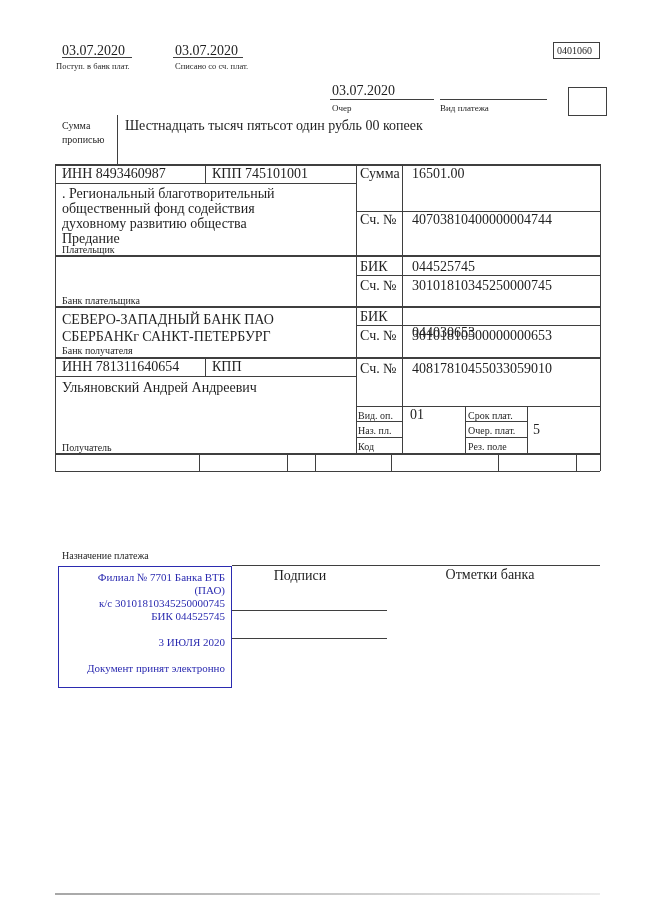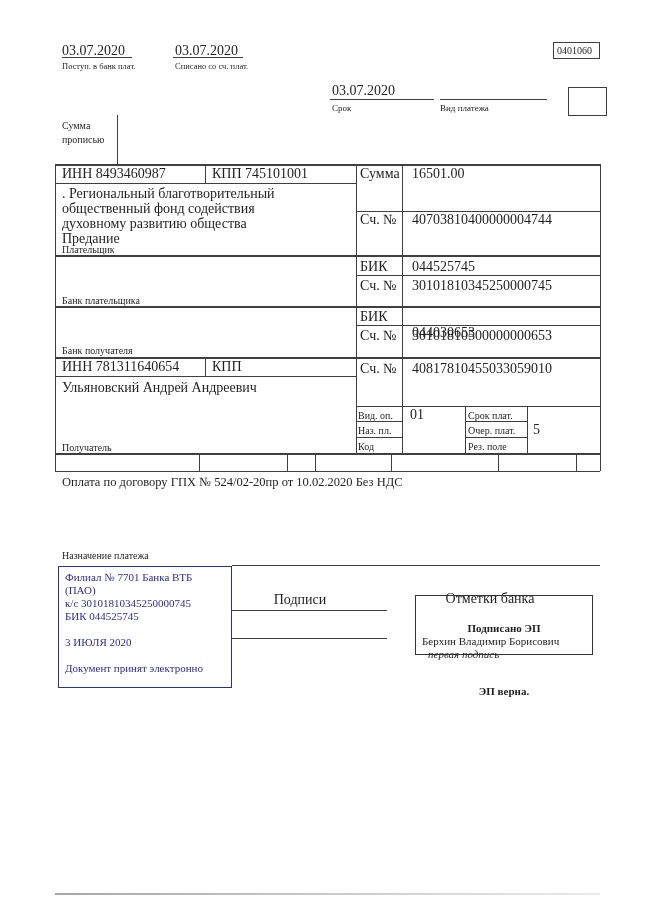--- a/index.html
+++ b/index.html
@@ -11,56 +11,57 @@
   .s11 { font-size:10px; }
   .s8 { font-size:8.5px; line-height:9px; }
   .s9 { font-size:9px; line-height:10px; }
   .title { font-family:"Liberation Sans", sans-serif; font-weight:bold;
            font-size:11.5px; letter-spacing:.4px; }
   .hl { position:absolute; height:1.4px; background:var(--line); }
   .hl.thick { height:2.3px; }
   .vl { position:absolute; width:1.4px; background:var(--line); }
   .box { position:absolute; border:1.4px solid var(--line); box-sizing:border-box; }
   .bluebox { position:absolute; border:1.5px solid var(--blue); box-sizing:border-box;
-             color:var(--blue); font-size:11px; line-height:13px; padding:4px 6px; }
+             color:var(--blue); font-size:11px; line-height:13px; padding:4px 6px;text-align:right; }
   .bluebox .bl { min-height:13px; }
   .stampbox { position:absolute; border:1.3px solid #333; box-sizing:border-box;
               font-size:11px; line-height:13px; padding:2px 6px; }
   .b { font-weight:bold; }
   .i { font-style:italic; }
-  .ctr { text-align:center;margin-top:24px; }
+  .ctr { text-align:center; }
   .artifact { position:absolute; left:55px; top:893px; width:545px; height:2px;
               background:linear-gradient(to right, rgba(60,60,60,.45), rgba(60,60,60,.10)); }
 </style>
 </head>
 <body>
 
 <div class="page">
 
   <div class="txt" style="left:62px;top:44px">03.07.2020</div>
   <div class="hl" style="left:62px;top:57px;width:70px"></div>
-  <div class="txt s8" style="left:62px;top:62px">Поступ. в банк плат.</div>
+  <div class="txt s8" style="left:56px;top:62px">Поступ. в банк плат.</div>
 
   <div class="txt" style="left:175px;top:44px">03.07.2020</div>
   <div class="hl" style="left:173px;top:57px;width:70px"></div>
   <div class="txt s8" style="left:175px;top:62px">Списано со сч. плат.</div>
 
   <div class="box" style="left:553px;top:42px;width:47px;height:17px">
     <div class="txt s11" style="left:3px;top:1px">0401060</div>
   </div>
 
   <div class="txt" style="left:332px;top:84px">03.07.2020</div>
   <div class="hl" style="left:330px;top:99px;width:104px"></div>
-  <div class="txt s9" style="left:332px;top:103px">Срок</div>
+  <div class="txt s9" style="left:332px;top:103px">Очер</div>
   <div class="hl" style="left:440px;top:99px;width:107px"></div>
   <div class="txt s9" style="left:440px;top:103px">Вид платежа</div>
   <div class="box" style="left:568px;top:87px;width:39px;height:29px"></div>
 
   <div class="txt wrap s11" style="left:62px;top:119px;width:52px;line-height:14px">Сумма прописью</div>
   <div class="vl" style="left:117px;top:115px;height:50px"></div>
+  <div class="txt" style="left:125px;top:119px">Шестнадцать тысяч пятьсот один рубль 00 копеек</div>
 
   <div class="hl thick" style="left:55px;top:164px;width:545px"></div>
   <div class="hl" style="left:55px;top:183px;width:301px"></div>
   <div class="hl" style="left:356px;top:211px;width:244px"></div>
   <div class="hl thick" style="left:55px;top:255px;width:545px"></div>
   <div class="hl" style="left:356px;top:275px;width:244px"></div>
   <div class="hl thick" style="left:55px;top:306px;width:545px"></div>
   <div class="hl" style="left:356px;top:325px;width:244px"></div>
   <div class="hl thick" style="left:55px;top:357px;width:545px"></div>
   <div class="hl" style="left:55px;top:376px;width:301px"></div>
@@ -96,20 +97,21 @@
   <div class="txt s11" style="left:62px;top:243px">Плательщик</div>
   <div class="txt" style="left:360px;top:213px">Сч. №</div>
   <div class="txt" style="left:412px;top:213px">40703810400000004744</div>
 
   <div class="txt s11" style="left:62px;top:294px">Банк плательщика</div>
   <div class="txt" style="left:360px;top:260px">БИК</div>
   <div class="txt" style="left:412px;top:260px">044525745</div>
   <div class="txt" style="left:360px;top:279px">Сч. №</div>
   <div class="txt" style="left:412px;top:279px">30101810345250000745</div>
 
+  <div class="txt wrap" style="left:62px;top:311px;width:290px;line-height:17px">СЕВЕРО-ЗАПАДНЫЙ БАНК ПАО СБЕРБАНКг САНКТ-ПЕТЕРБУРГ</div>
   <div class="txt s11" style="left:62px;top:344px">Банк получателя</div>
   <div class="txt" style="left:360px;top:310px">БИК</div>
   <div class="txt" style="left:412px;top:326px">044030653</div>
   <div class="txt" style="left:360px;top:329px">Сч. №</div>
   <div class="txt" style="left:412px;top:329px">30101810500000000653</div>
 
   <div class="txt" style="left:62px;top:360px">ИНН 781311640654</div>
   <div class="txt" style="left:212px;top:360px">КПП</div>
   <div class="txt" style="left:360px;top:362px">Сч. №</div>
   <div class="txt" style="left:412px;top:362px">40817810455033059010</div>
@@ -118,41 +120,34 @@
 
   <div class="txt s11" style="left:358px;top:409px">Вид. оп.</div>
   <div class="txt" style="left:410px;top:408px">01</div>
   <div class="txt s11" style="left:468px;top:409px">Срок плат.</div>
   <div class="txt s11" style="left:358px;top:424px">Наз. пл.</div>
   <div class="txt s11" style="left:468px;top:424px">Очер. плат.</div>
   <div class="txt" style="left:533px;top:423px">5</div>
   <div class="txt s11" style="left:358px;top:440px">Код</div>
   <div class="txt s11" style="left:468px;top:440px">Рез. поле</div>
 
-  <div class="txt" style="left:62px;top:476px;font-size:12.5px">Оплата по договору ГПХ № 524/02-20пр от 10.02.2020 Без НДС</div>
   <div class="txt s11" style="left:62px;top:549px">Назначение платежа</div>
 
   <div class="hl" style="left:232px;top:565px;width:368px"></div>
   <div class="txt ctr" style="left:235px;top:569px;width:130px">Подписи</div>
   <div class="txt ctr" style="left:400px;top:568px;width:180px">Отметки банка</div>
   <div class="hl" style="left:232px;top:610px;width:155px"></div>
   <div class="hl" style="left:232px;top:638px;width:155px"></div>
 
   <div class="bluebox" style="left:58px;top:566px;width:174px;height:122px">
     <div class="bl">Филиал № 7701 Банка ВТБ (ПАО)</div>
     <div class="bl">к/с 30101810345250000745</div>
     <div class="bl">БИК 044525745</div>
     <div class="bl"></div>
     <div class="bl">3 ИЮЛЯ 2020</div>
     <div class="bl"></div>
     <div class="bl">Документ принят электронно</div>
   </div>
 
-  <div class="stampbox" style="left:415px;top:595px;width:178px;height:60px">
-    <div class="b ctr">Подписано ЭП</div>
-    <div>Берхин Владимир Борисович</div>
-    <div class="i" style="padding-left:6px">первая подпись</div>
-    <div class="b ctr">ЭП верна.</div>
-  </div>
 
   <div class="artifact"></div>
 
 </div>
 
 </body></html>

